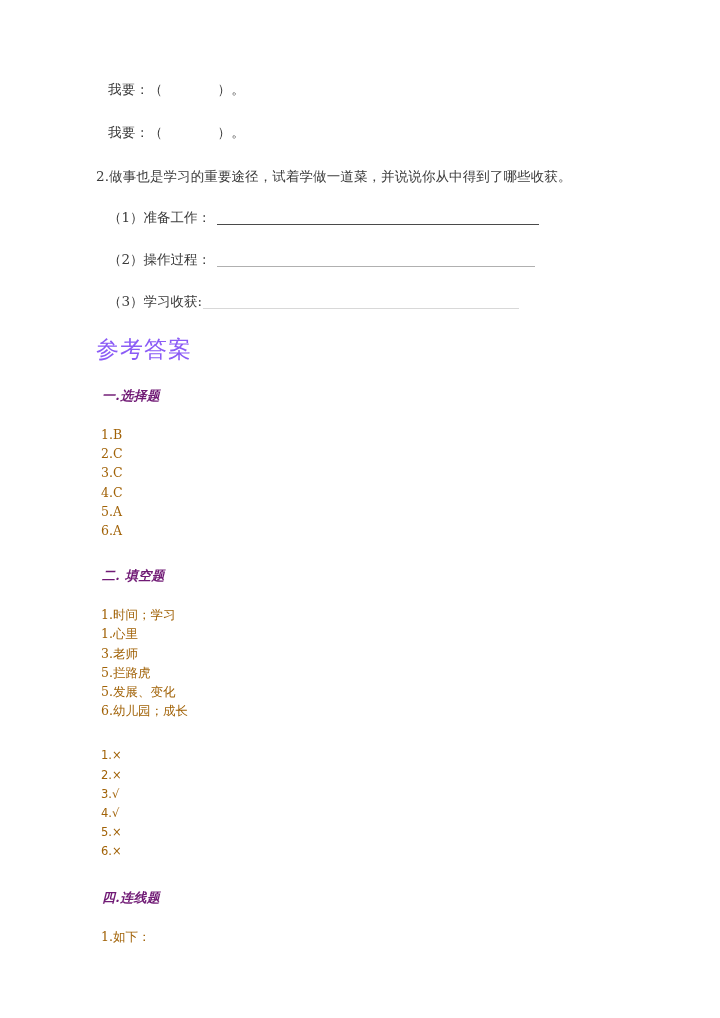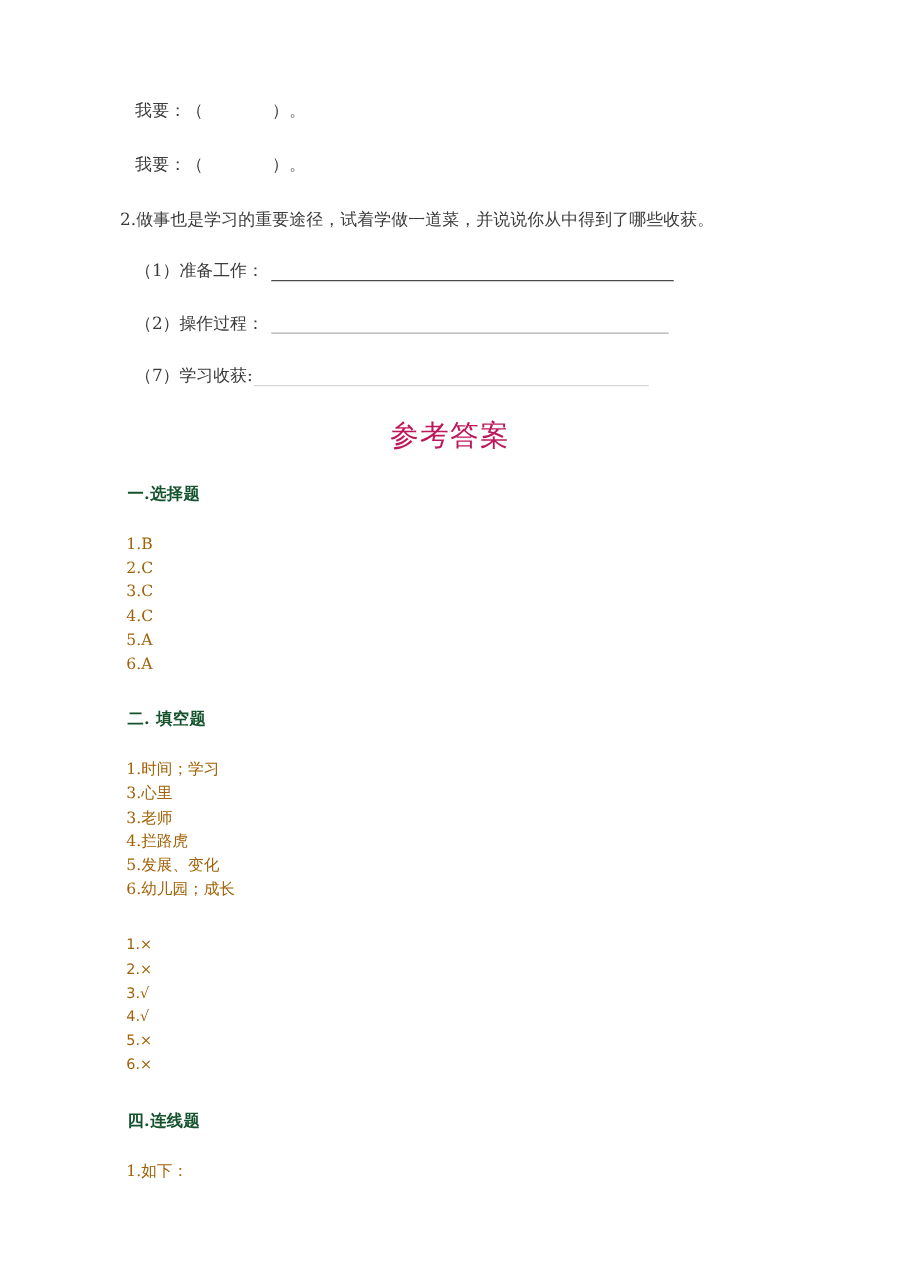--- a/index.html
+++ b/index.html
@@ -68,38 +68,38 @@
   }
   .rule.r1 { width: 322px; margin-left: 6px; }
   .rule.r1::after { border-bottom-width: 1.4px; border-bottom-color: #4a4a4a; }
   .rule.r2 { width: 318px; margin-left: 6px; }
   .rule.r2::after { border-bottom-width: 1.4px; border-bottom-color: #b0b0b0; }
   .rule.r3 { width: 316px; margin-left: 1px; }
   .rule.r3::after { border-bottom-width: 1.4px; border-bottom-color: #d8d8d8; }
 
   
   .answer-title {
-    text-align: center;
     font-size: 23px;
     line-height: 30px;
     font-weight: normal;
-    color: #be185d;
+    color: #8b5cf6;
     margin: 16px 0 22px 0;
     letter-spacing: 1px;
   }
 
   
   .section { margin: 0 0 0 0; }
   .section-head {
     font-size: 13px;
     font-weight: bold;
-    color: #14532d;
+    color: #701a75;
     margin: 0 0 0 6px;
     line-height: 19px;
     letter-spacing: 0.3px;
+    font-style: italic;
   }
   .answer-list {
     list-style: none;
     margin: 20px 0 26px 0;
     padding: 0;
   }
   .answer-item {
     font-size: 12.5px;
     line-height: 19.2px;
     margin-left: 5px;
@@ -124,21 +124,21 @@
         <span class="lbl">（1）准备工作：</span>
         <span class="rule r1"></span>
       </div>
 
       <div class="blank-row">
         <span class="lbl">（2）操作过程：</span>
         <span class="rule r2"></span>
       </div>
 
       <div class="blank-row">
-        <span class="lbl">（7）学习收获:</span>
+        <span class="lbl">（3）学习收获:</span>
         <span class="rule r3"></span>
       </div>
     </div>
 
     <h1 class="answer-title">参考答案</h1>
 
     <div class="section">
       <div class="section-head">一.选择题</div>
       <ul class="answer-list">
         <li class="answer-item">1.B</li>
@@ -147,23 +147,23 @@
         <li class="answer-item">4.C</li>
         <li class="answer-item">5.A</li>
         <li class="answer-item">6.A</li>
       </ul>
     </div>
 
     <div class="section">
       <div class="section-head">二. 填空题</div>
       <ul class="answer-list">
         <li class="answer-item">1.时间；学习</li>
-        <li class="answer-item">3.心里</li>
+        <li class="answer-item">1.心里</li>
         <li class="answer-item">3.老师</li>
-        <li class="answer-item">4.拦路虎</li>
+        <li class="answer-item">5.拦路虎</li>
         <li class="answer-item">5.发展、变化</li>
         <li class="answer-item">6.幼儿园；成长</li>
       </ul>
     </div>
 
     <div class="section">
       <ul class="answer-list">
         <li class="answer-item mark">1.×</li>
         <li class="answer-item mark">2.×</li>
         <li class="answer-item mark">3.√</li>

